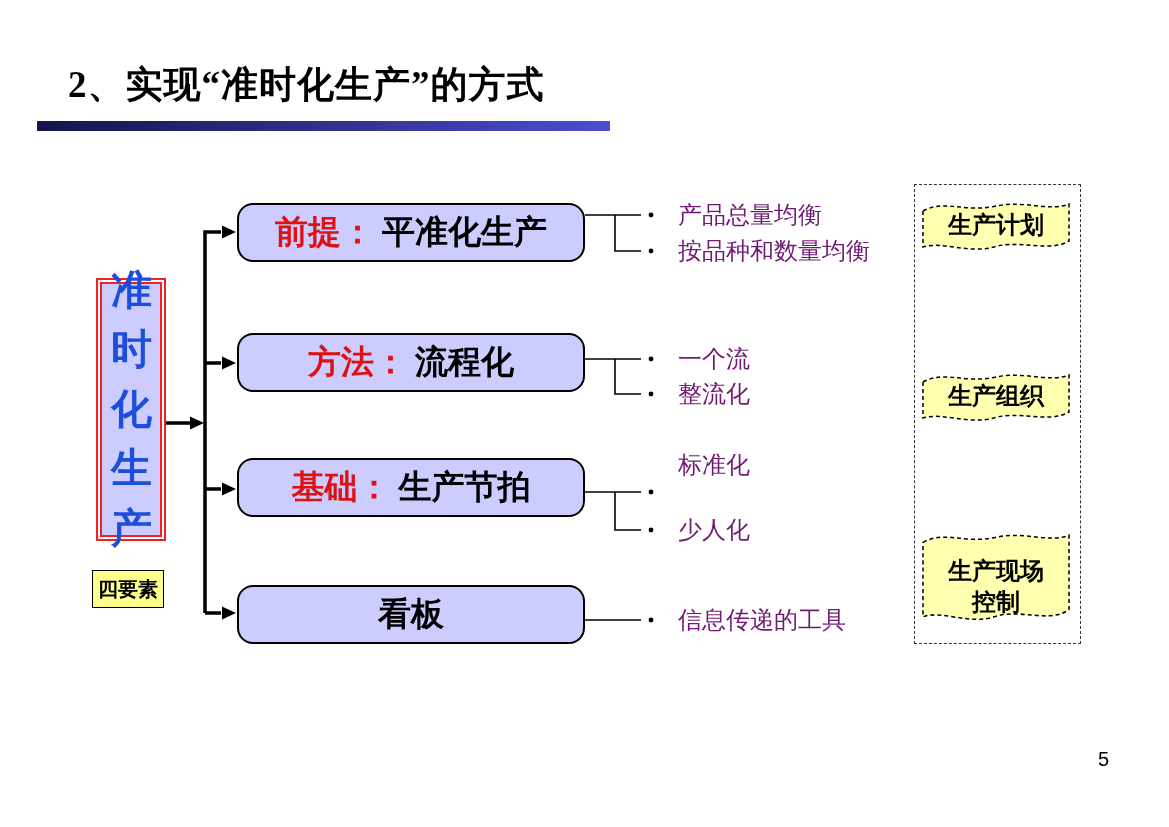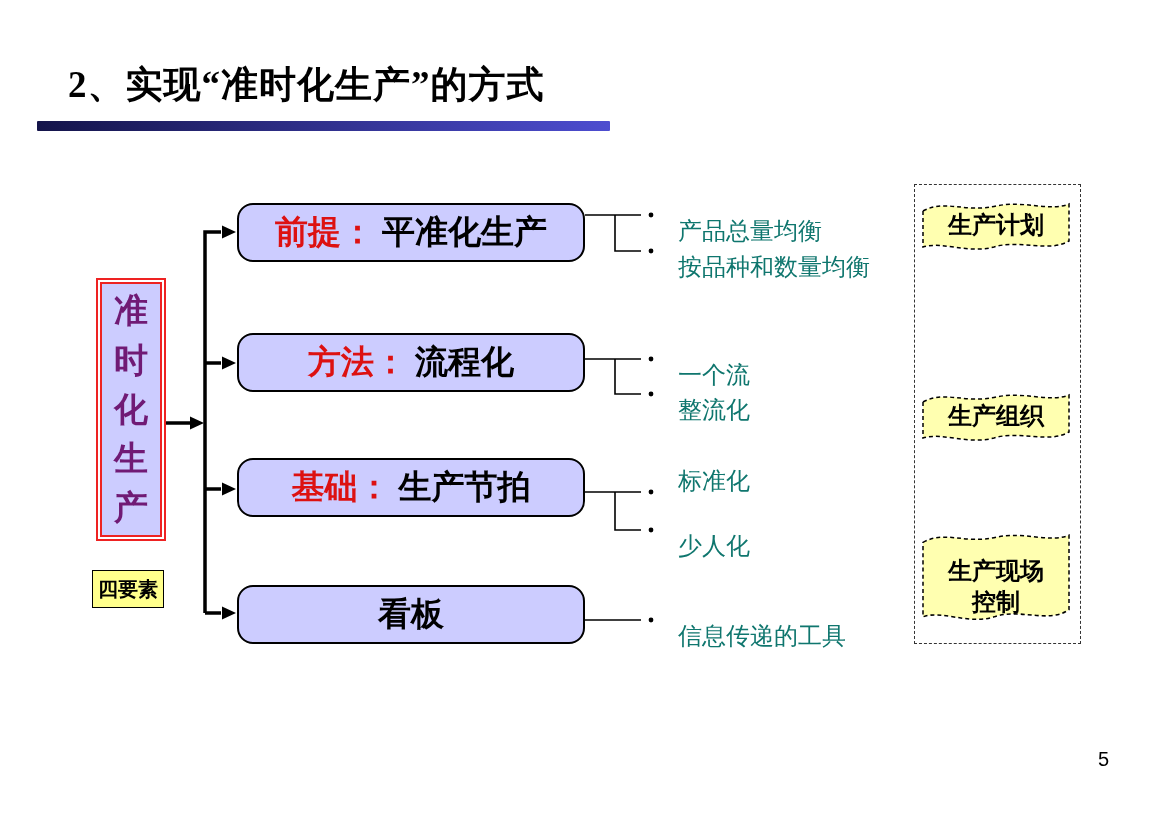--- a/index.html
+++ b/index.html
@@ -30,56 +30,56 @@
   .root-box {
     position:absolute; left:96px; top:278px; width:70px; height:263px;
     border:2.5px solid #ee2222; background:#ffffff; padding:2px;
     box-sizing:border-box;
   }
   .root-box-inner {
     width:100%; height:100%; border:2px solid #ee2222; background:#ccccff;
     box-sizing:border-box; display:flex; align-items:center; justify-content:center;
   }
   .root-box-label {
-    width:40px; font-size:34px; font-weight:bold; color:#701a75;
+    width:40px; font-size:41px; font-weight:bold; color:#1d4ed8;
     line-height:1.45; text-align:center; word-break:break-all;
   }
 
   
   .branch-box {
     position:absolute; left:237px; width:348px; height:59px;
     background:#ccccff; border:2px solid #000000; border-radius:16px;
     box-sizing:border-box; display:flex; align-items:center; justify-content:center;
     font-size:33px; font-weight:bold; white-space:nowrap;
   }
   .branch-label { color:#dd1111; margin-right:8px; }
   .branch-value { color:#000000; }
   .b1 { top:203px; } .b2 { top:333px; } .b3 { top:458px; } .b4 { top:585px; }
 
   
   .bullet-row {
     position:absolute; left:678px; height:30px; line-height:30px;
-    font-size:24px; color:#0f766e; white-space:nowrap;margin-top:16px;
+    font-size:24px; color:#701a75; white-space:nowrap;
   }
 
   
   .tag-box {
     position:absolute; left:92px; top:570px; width:72px; height:38px;
     background:#ffff8c; border:1.5px solid #000; box-sizing:border-box;
     display:flex; align-items:center; justify-content:center;
     font-size:20px; font-weight:bold; color:#000;
   }
 
   
   .right-panel {
     position:absolute; left:914px; top:184px; width:167px; height:460px;
     border:1.5px dashed #333; box-sizing:border-box;
   }
   .wavy-box { position:absolute; left:920px; width:152px;text-decoration:underline; }
-  .w1 { top:197px; height:57px; } .w2 { top:388px; height:57px; } .w3 { top:526px; height:98px; }
+  .w1 { top:197px; height:57px; } .w2 { top:368px; height:57px; } .w3 { top:526px; height:98px; }
   .wavy-box svg { position:absolute; left:0; top:0; width:100%; height:100%; }
   .wavy-label {
     position:absolute; left:0; top:0; width:100%; height:100%;
     display:flex; align-items:center; justify-content:center; text-align:center;
     font-size:24px; font-weight:bold; color:#000; line-height:1.3;
   }
   .w3 .wavy-label span { display:inline-block; width:100px;margin-top:24px; }
 
   
   .page-number {

